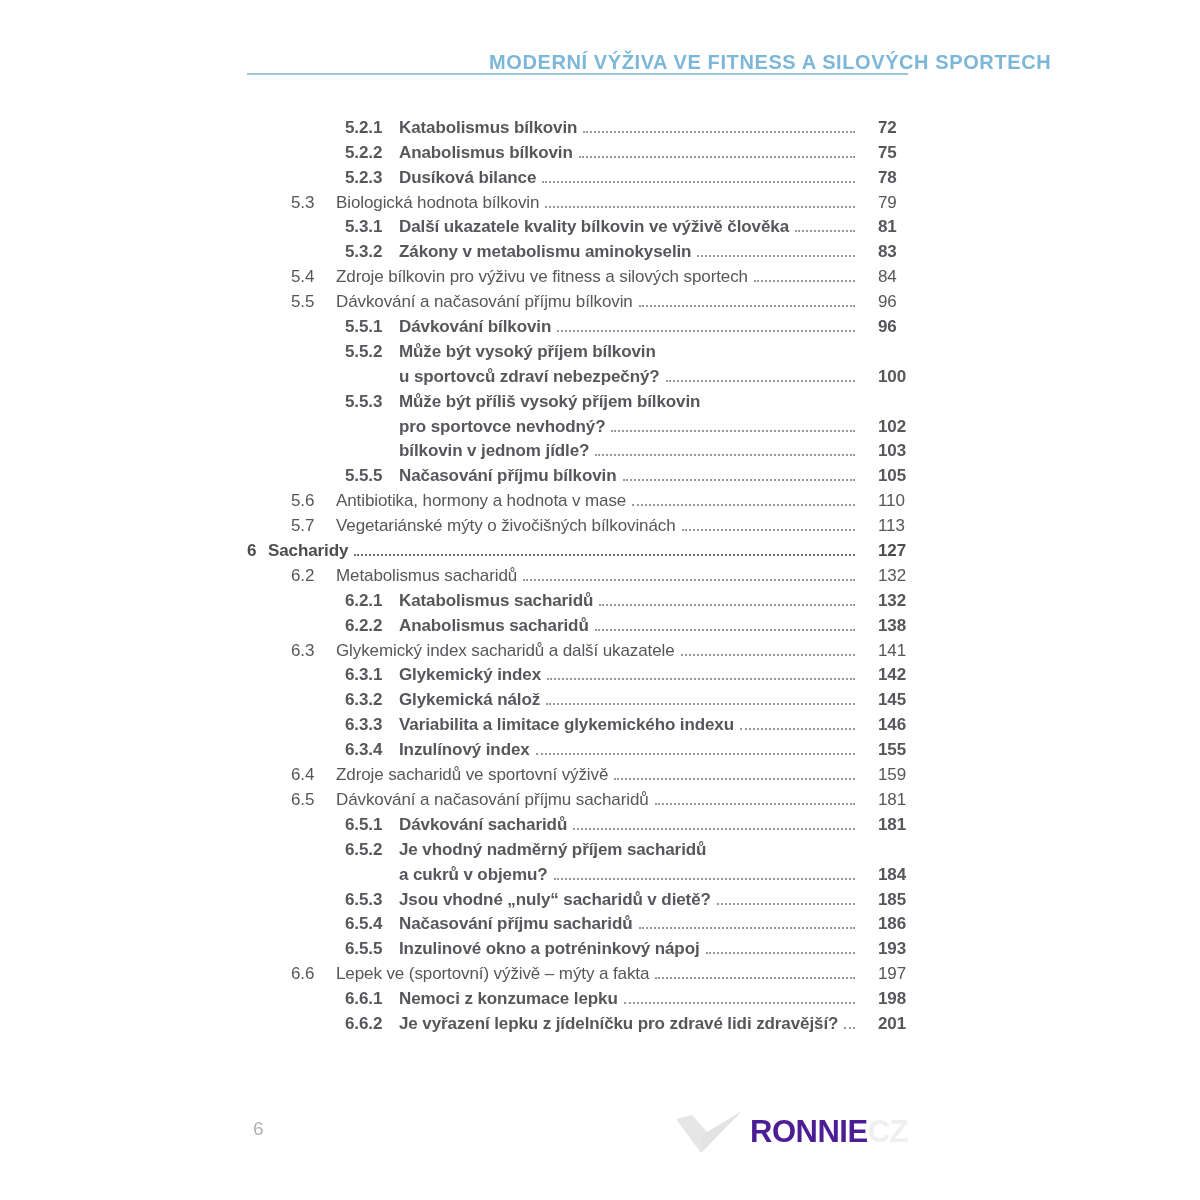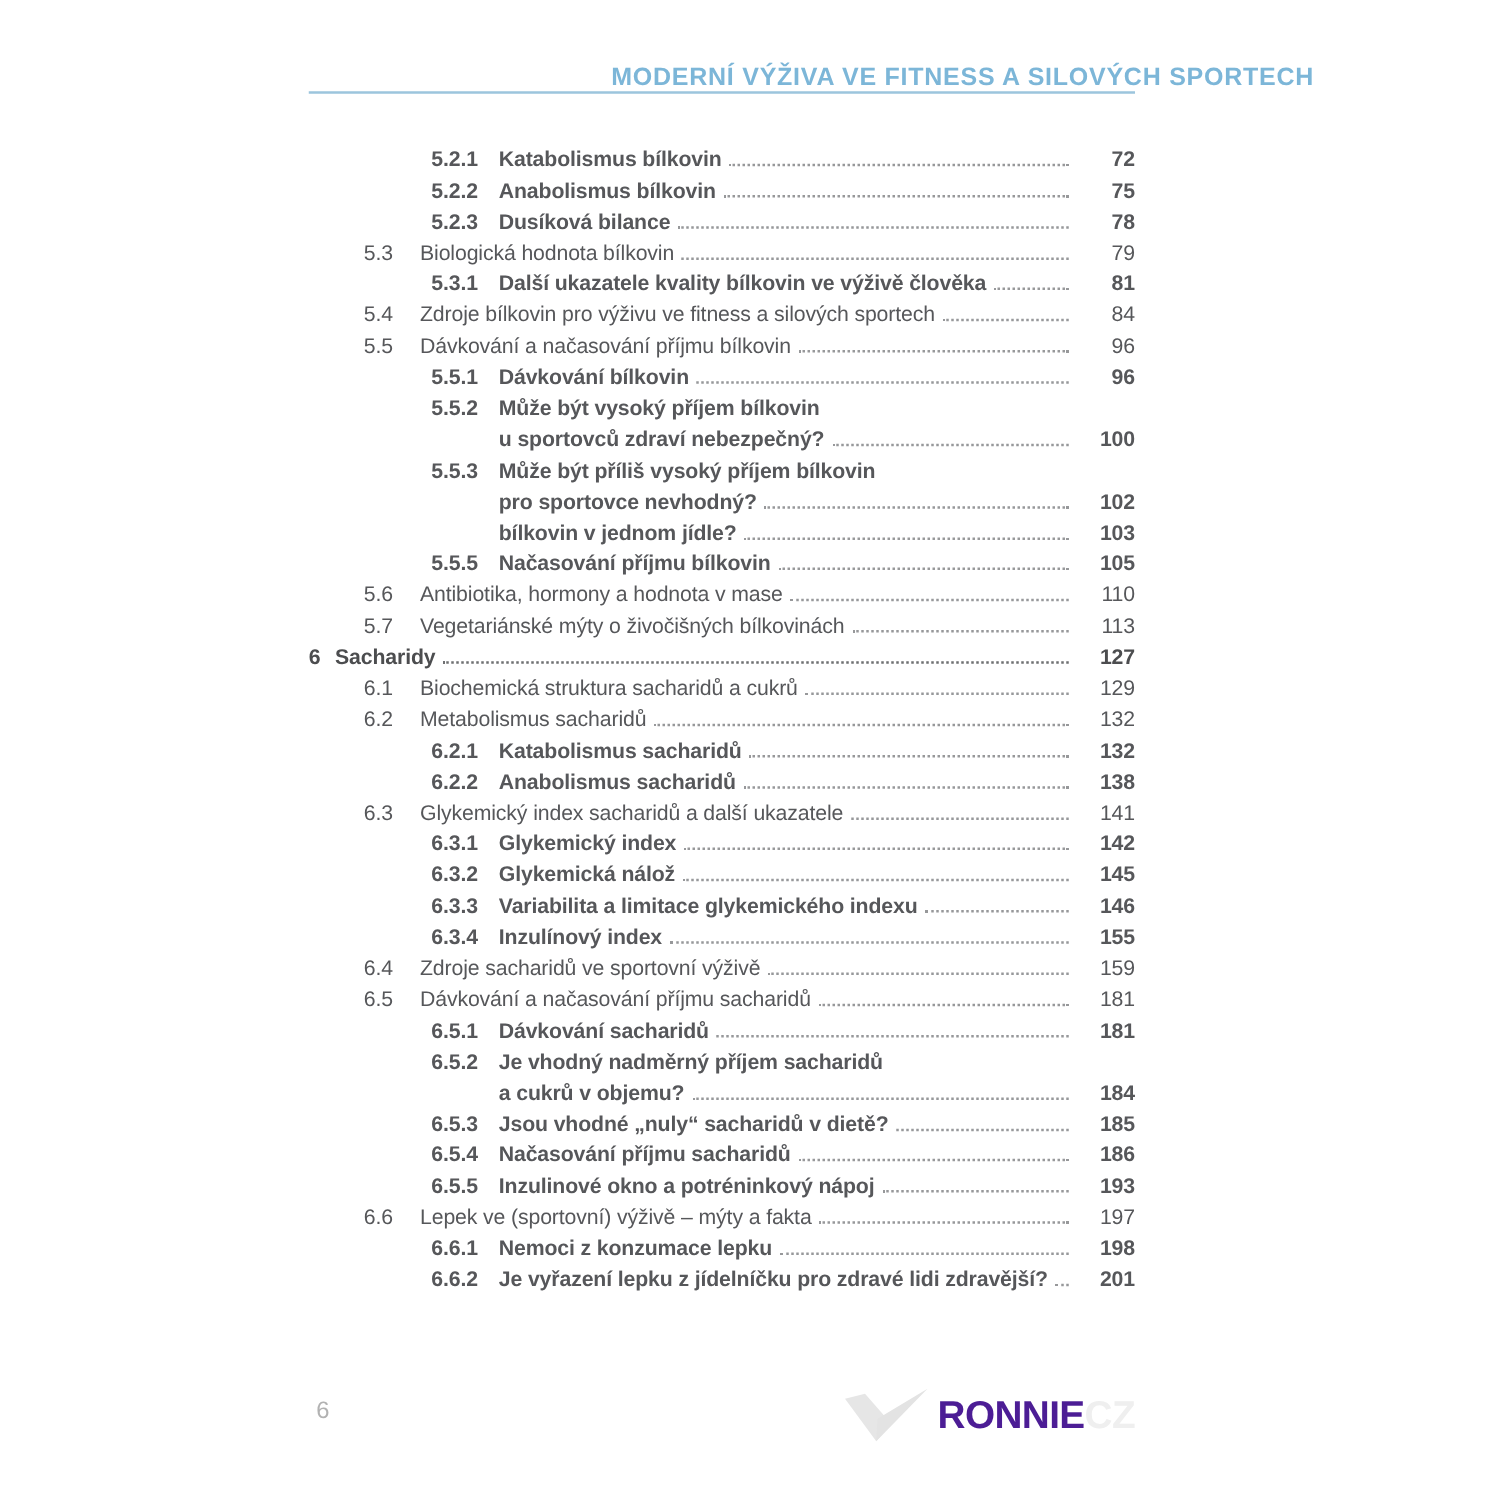--- a/index.html
+++ b/index.html
@@ -47,21 +47,20 @@
   .leader {
     flex:1 1 auto;
     min-width:10px;
     border-bottom:2px dotted #97989a;
     margin:0 3px 5px 6px;
     align-self:flex-end;
   }
   .pg {
     display:block; flex:0 0 auto;
     min-width:30px; margin-left:20px;
-    text-align:right;
   }
   .lvl1 { font-weight:bold; color:#4c4d4f; }
   .lvl1 .leader { border-bottom-width:2.5px; border-bottom-color:#6f7072; }
   .lvl1 .num { width:21px; }
   .lvl2 { margin-left:44px; }
   .lvl2 .num { width:45px; }
   .lvl3 { margin-left:98px;font-weight:bold; }
   .lvl3 .num { width:54px; }
 
   
@@ -134,20 +133,28 @@
         </div>
       </div>
       <div class="toc-entry lvl3">
         <div class="toc-line">
           <span class="num">5.3.1</span>
           <span class="title">Další ukazatele kvality bílkovin ve výživě člověka</span>
           <span class="leader"></span>
           <span class="pg">81</span>
         </div>
       </div>
+      <div class="toc-entry lvl3">
+        <div class="toc-line">
+          <span class="num">5.3.2</span>
+          <span class="title">Zákony v metabolismu aminokyselin</span>
+          <span class="leader"></span>
+          <span class="pg">83</span>
+        </div>
+      </div>
       <div class="toc-entry lvl2">
         <div class="toc-line">
           <span class="num">5.4</span>
           <span class="title">Zdroje bílkovin pro výživu ve fitness a silových sportech</span>
           <span class="leader"></span>
           <span class="pg">84</span>
         </div>
       </div>
       <div class="toc-entry lvl2">
         <div class="toc-line">
@@ -220,28 +227,20 @@
           <span class="leader"></span>
           <span class="pg">113</span>
         </div>
       </div>
       <div class="toc-entry lvl1">
         <div class="toc-line">
           <span class="num">6</span>
           <span class="title">Sacharidy</span>
           <span class="leader"></span>
           <span class="pg">127</span>
-        </div>
-      </div>
-      <div class="toc-entry lvl2">
-        <div class="toc-line">
-          <span class="num">6.1</span>
-          <span class="title">Biochemická struktura sacharidů a cukrů</span>
-          <span class="leader"></span>
-          <span class="pg">129</span>
         </div>
       </div>
       <div class="toc-entry lvl2">
         <div class="toc-line">
           <span class="num">6.2</span>
           <span class="title">Metabolismus sacharidů</span>
           <span class="leader"></span>
           <span class="pg">132</span>
         </div>
       </div>

